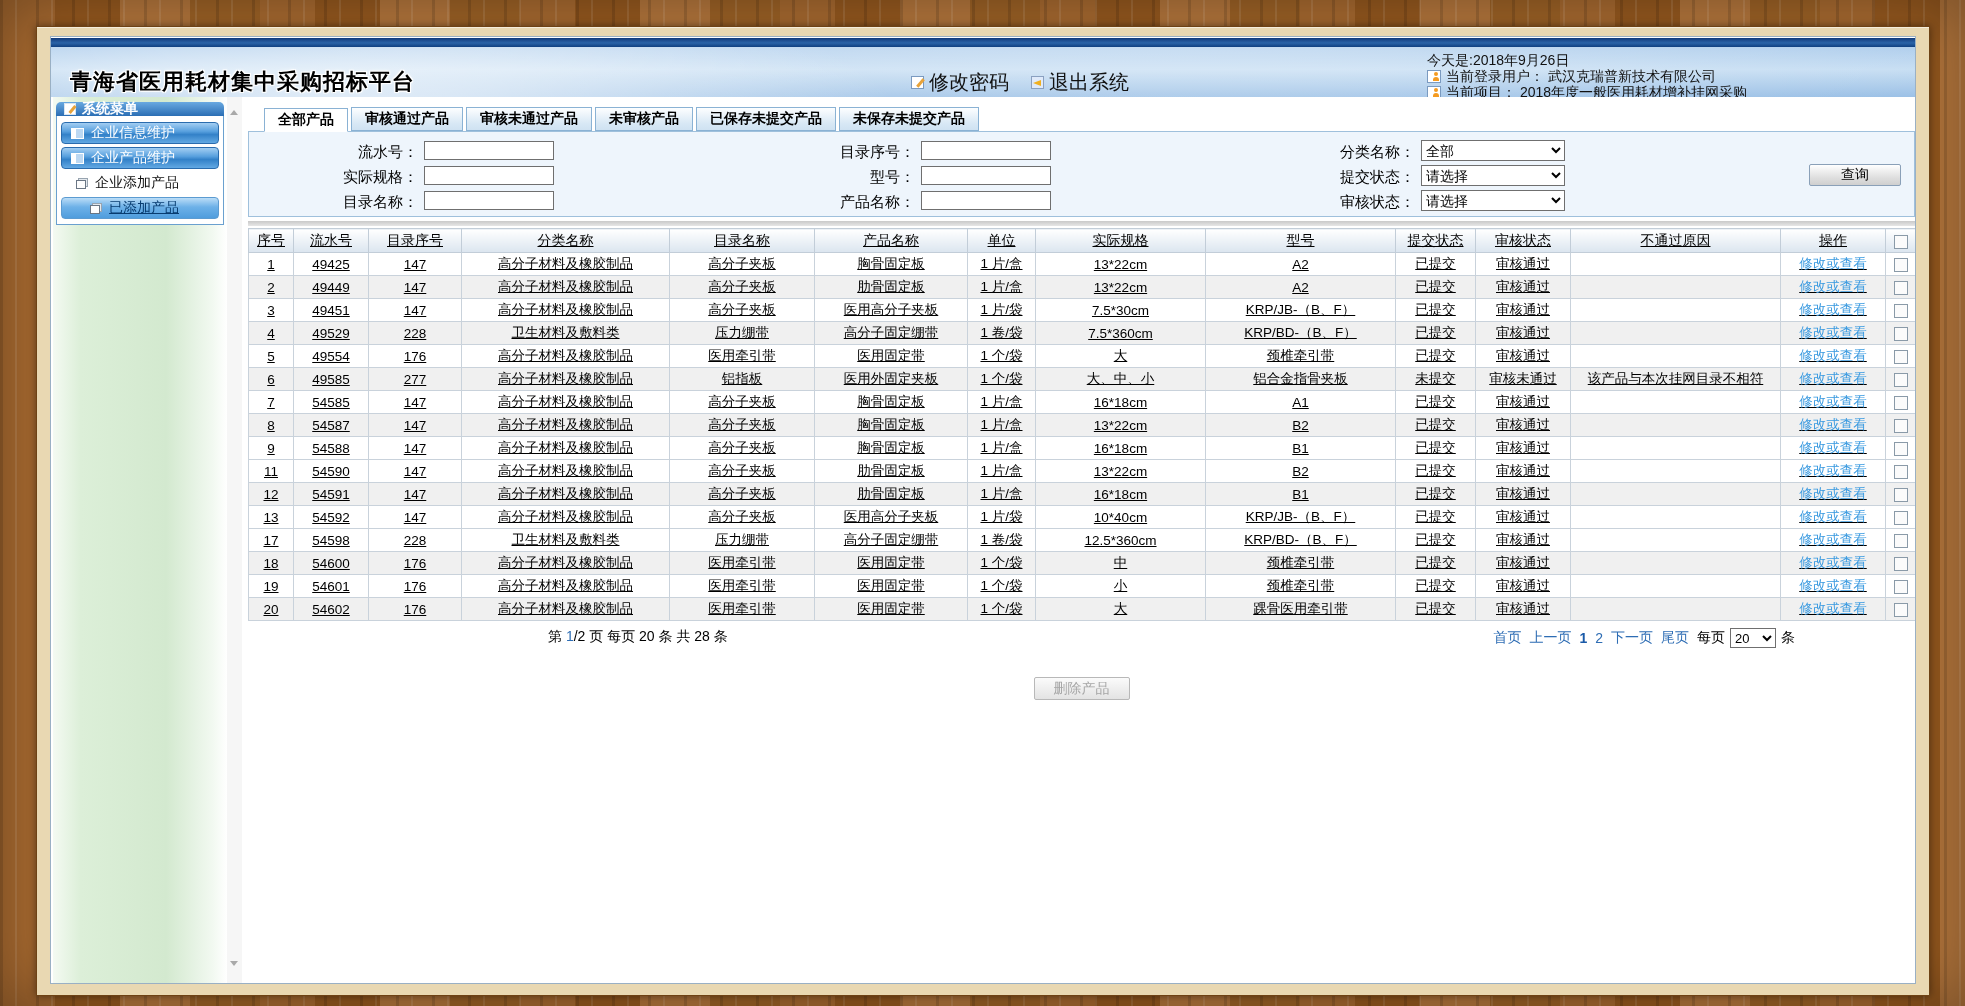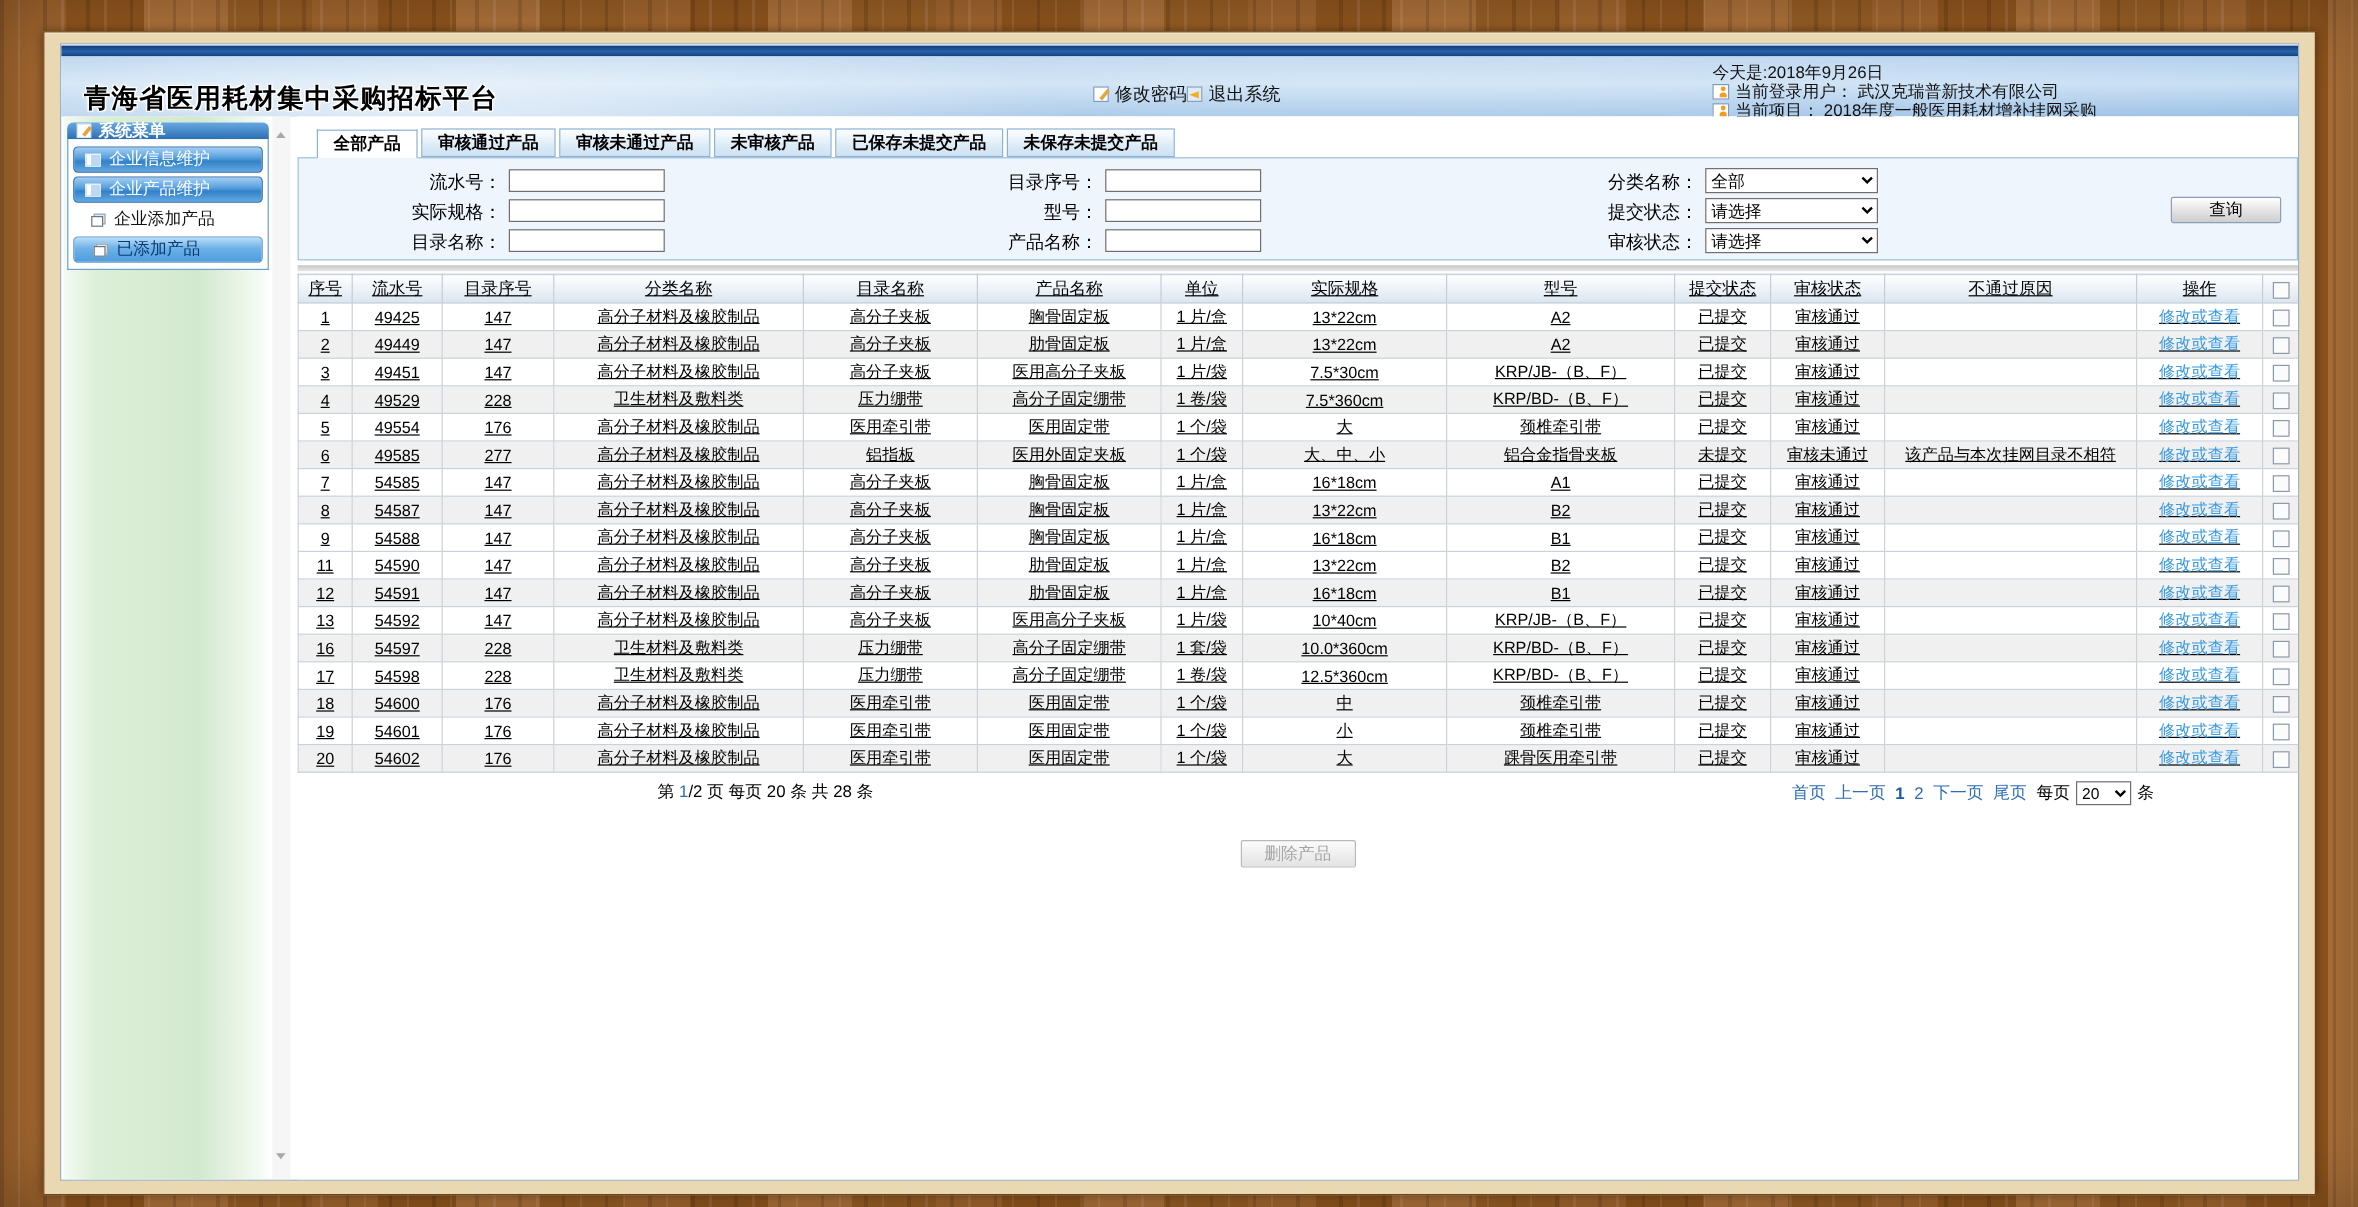--- a/index.html
+++ b/index.html
@@ -25,21 +25,21 @@
   .hdr-stripe { position:absolute; left:0; right:0; top:1px; height:9px;
     background:linear-gradient(180deg,#123a7a,#2a63a8 55%,#0f3f80); }
   .hdr-body { position:absolute; left:0; right:0; top:10px; bottom:0;
     background:
       radial-gradient(ellipse 900px 260px at 16% 170%, rgba(255,255,255,.85), rgba(255,255,255,0) 62%),
       radial-gradient(ellipse 1500px 320px at 58% -130%, rgba(255,255,255,.45), rgba(255,255,255,0) 62%),
       linear-gradient(180deg,#aecdec 0%,#c7def3 45%,#9cc1e6 100%); }
   .app-title { position:absolute; left:19px; top:20px; font-size:22px; font-weight:bold; color:#000;
     letter-spacing:1px;
     text-shadow:-1px -1px 0 #fff,1px -1px 0 #fff,-1px 1px 0 #fff,1px 1px 0 #fff,0 0 4px #fff; }
-  .hdr-links { position:absolute; left:860px; top:22px; display:flex; font-size:15px; color:#111; }
+  .hdr-links { position:absolute; left:860px; top:22px; display:flex; gap:22px; font-size:20px; color:#111; }
   .hdr-link { display:flex; align-items:center; gap:5px; cursor:pointer; }
   .hdr-info { position:absolute; left:1376px; top:5px; font-size:14px; color:#111; }
   .hdr-info .iline { display:flex; align-items:center; gap:5px; height:16px; line-height:16px; white-space:nowrap; }
 
   
   .ic-edit { position:relative; width:13px; height:13px; background:#fff; border:1px solid #7a9ac0; display:inline-block; }
   .ic-edit::after { content:""; position:absolute; right:1px; bottom:0; width:3px; height:10px; background:#e8a33a; transform:rotate(40deg); }
   .ic-exit { position:relative; width:13px; height:13px; background:#dfeafa; border:1px solid #8aa0c0; display:inline-block; }
   .ic-exit::after { content:""; position:absolute; left:1px; top:3px; width:0; height:0;
     border-top:3px solid transparent; border-bottom:3px solid transparent; border-right:8px solid #f0b020; }
@@ -59,22 +59,22 @@
     background:linear-gradient(90deg,#f4faf2 0,#dcefd8 16%,#d3e9cf 65%,#f2f9f1 92%,#ffffff); }
   .menu-head { margin:5px 3px 0; height:14px; border-radius:5px 5px 0 0;
     background:linear-gradient(180deg,#69a9e1,#2b6eb4); color:#fff; font-size:14px; font-weight:bold;
     display:flex; align-items:center; gap:6px; padding-left:8px; }
   .menu-panel { margin:0 3px; background:#fff; border:1px solid #6aa0cf; border-top:none; padding:3px 2px 5px; }
   .menu-btn { height:22px; margin:3px 2px 0; border-radius:4px; border:1px solid #2a6cae;
     background:linear-gradient(180deg,#a3cef2 0%,#58a0de 42%,#3381c8 58%,#63a9e3 100%);
     color:#fff; font-size:14px; display:flex; align-items:center; gap:7px; padding-left:9px; cursor:pointer; }
   .menu-item { height:22px; margin:3px 2px 0; display:flex; align-items:center; gap:7px; padding-left:15px;
     font-size:14px; color:#111; cursor:pointer; }
-  .menu-item.active { border-radius:4px; border:1px solid #5b9bd1; padding-left:16px;
-    background:linear-gradient(180deg,#bbddf7 0%,#6db1e8 45%,#4f9ddd 100%); color:#083c70; }
+  .menu-item.active { border-radius:4px; border:1px solid #5b9bd1; padding-left:28px;
+    background:linear-gradient(180deg,#bbddf7 0%,#6db1e8 45%,#4f9ddd 100%); color:#083c70;text-decoration:underline; }
 
   
   .vscroll { position:absolute; left:176px; top:60px; width:15px; bottom:0; background:#f6f6f6; }
   .sarr { position:absolute; left:3px; width:0; height:0; border-left:4px solid transparent; border-right:4px solid transparent; cursor:pointer; }
   .sarr.up { top:13px; border-bottom:5px solid #a9a9a9; }
   .sarr.dn { bottom:17px; border-top:5px solid #a9a9a9; }
 
   
   .main { position:absolute; left:197px; top:60px; width:1667px; bottom:0; background:#fff; }
   .tabs { display:flex; gap:3px; align-items:flex-end; margin:10px 0 0 16px; position:relative; z-index:2; }
@@ -445,36 +445,20 @@
               <td>医用高分子夹板</td>
               <td>1 片/袋</td>
               <td>10*40cm</td>
               <td>KRP/JB-（B、F）</td>
               <td>已提交</td>
               <td>审核通过</td>
               <td></td>
               <td><a class="op">修改或查看</a></td>
               <td><span class="cb"></span></td>
             </tr>
-            <tr class="alt">
-              <td>16</td>
-              <td>54597</td>
-              <td>228</td>
-              <td>卫生材料及敷料类</td>
-              <td>压力绷带</td>
-              <td>高分子固定绷带</td>
-              <td>1 套/袋</td>
-              <td>10.0*360cm</td>
-              <td>KRP/BD-（B、F）</td>
-              <td>已提交</td>
-              <td>审核通过</td>
-              <td></td>
-              <td><a class="op">修改或查看</a></td>
-              <td><span class="cb"></span></td>
-            </tr>
             <tr>
               <td>17</td>
               <td>54598</td>
               <td>228</td>
               <td>卫生材料及敷料类</td>
               <td>压力绷带</td>
               <td>高分子固定绷带</td>
               <td>1 卷/袋</td>
               <td>12.5*360cm</td>
               <td>KRP/BD-（B、F）</td>

